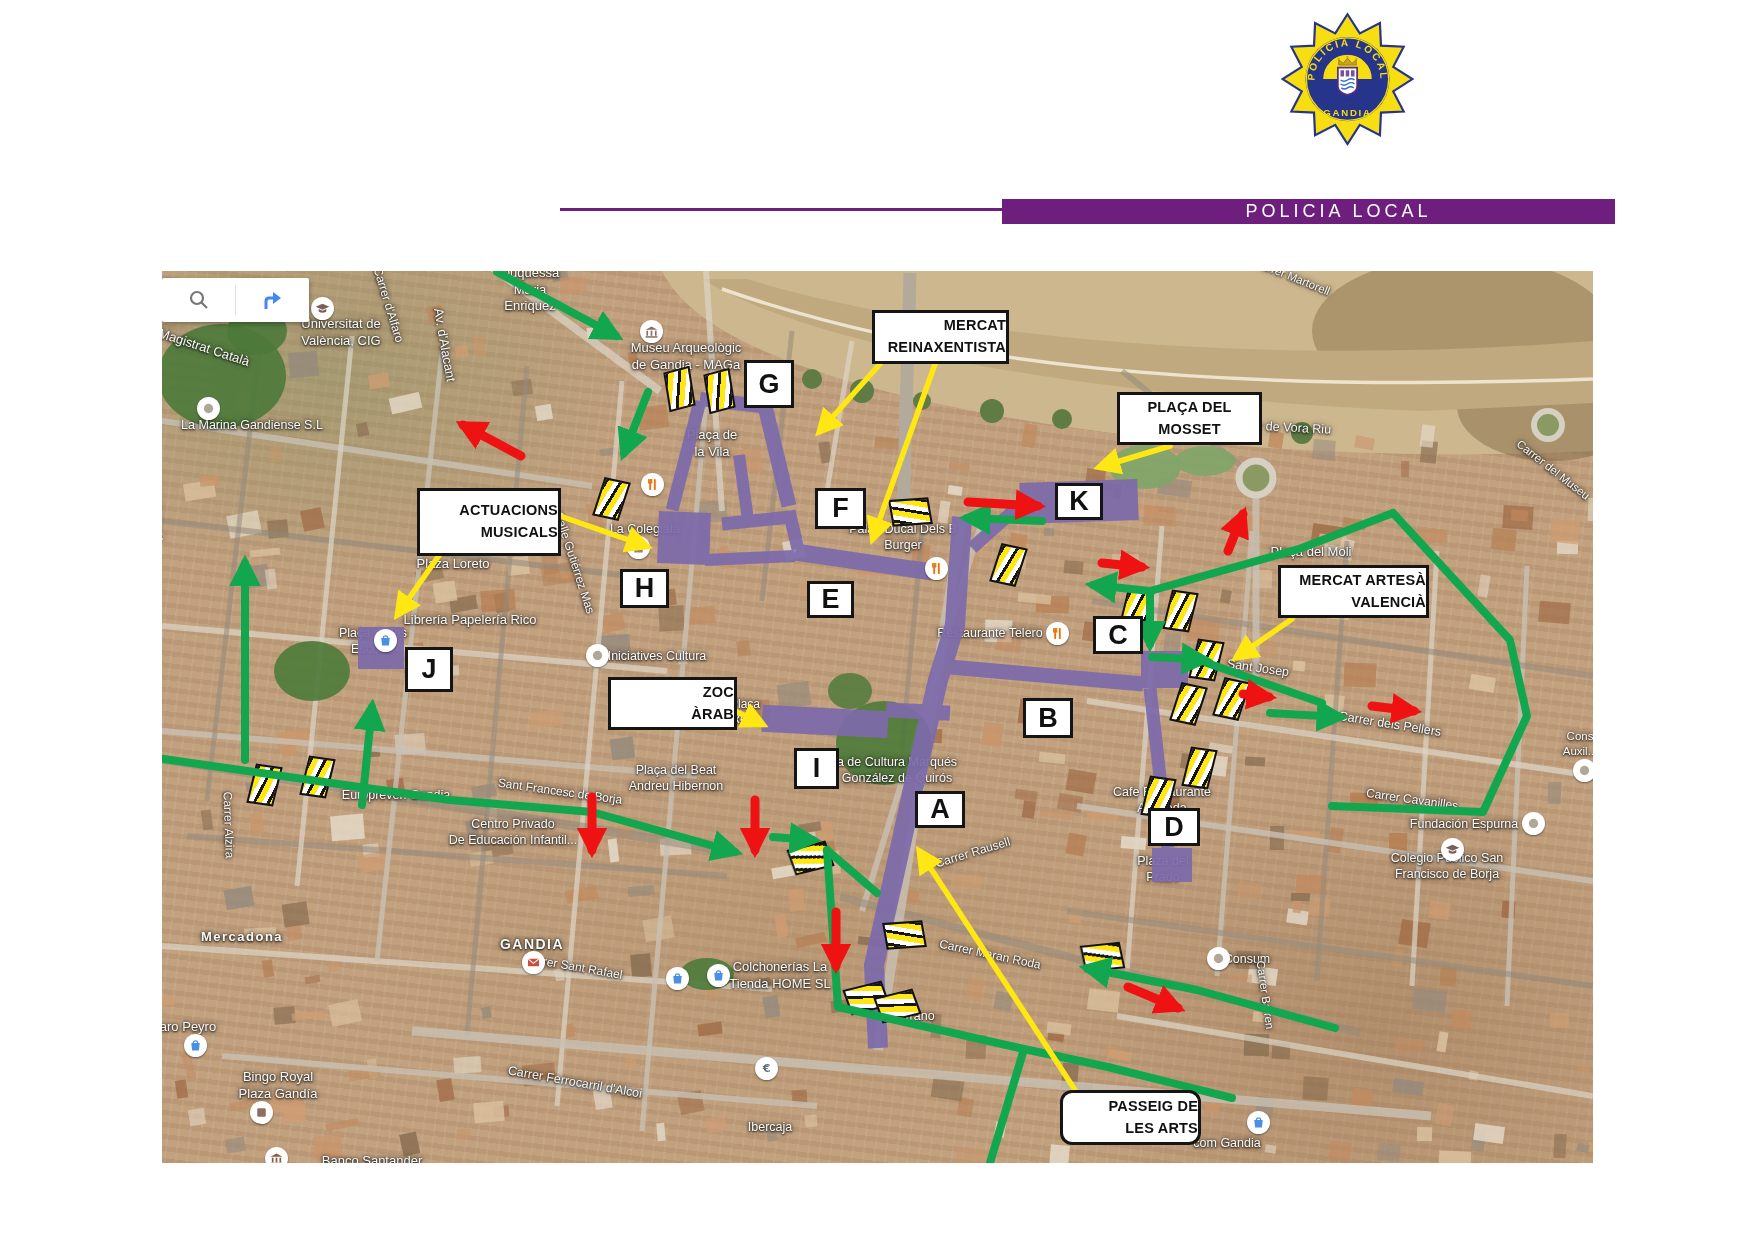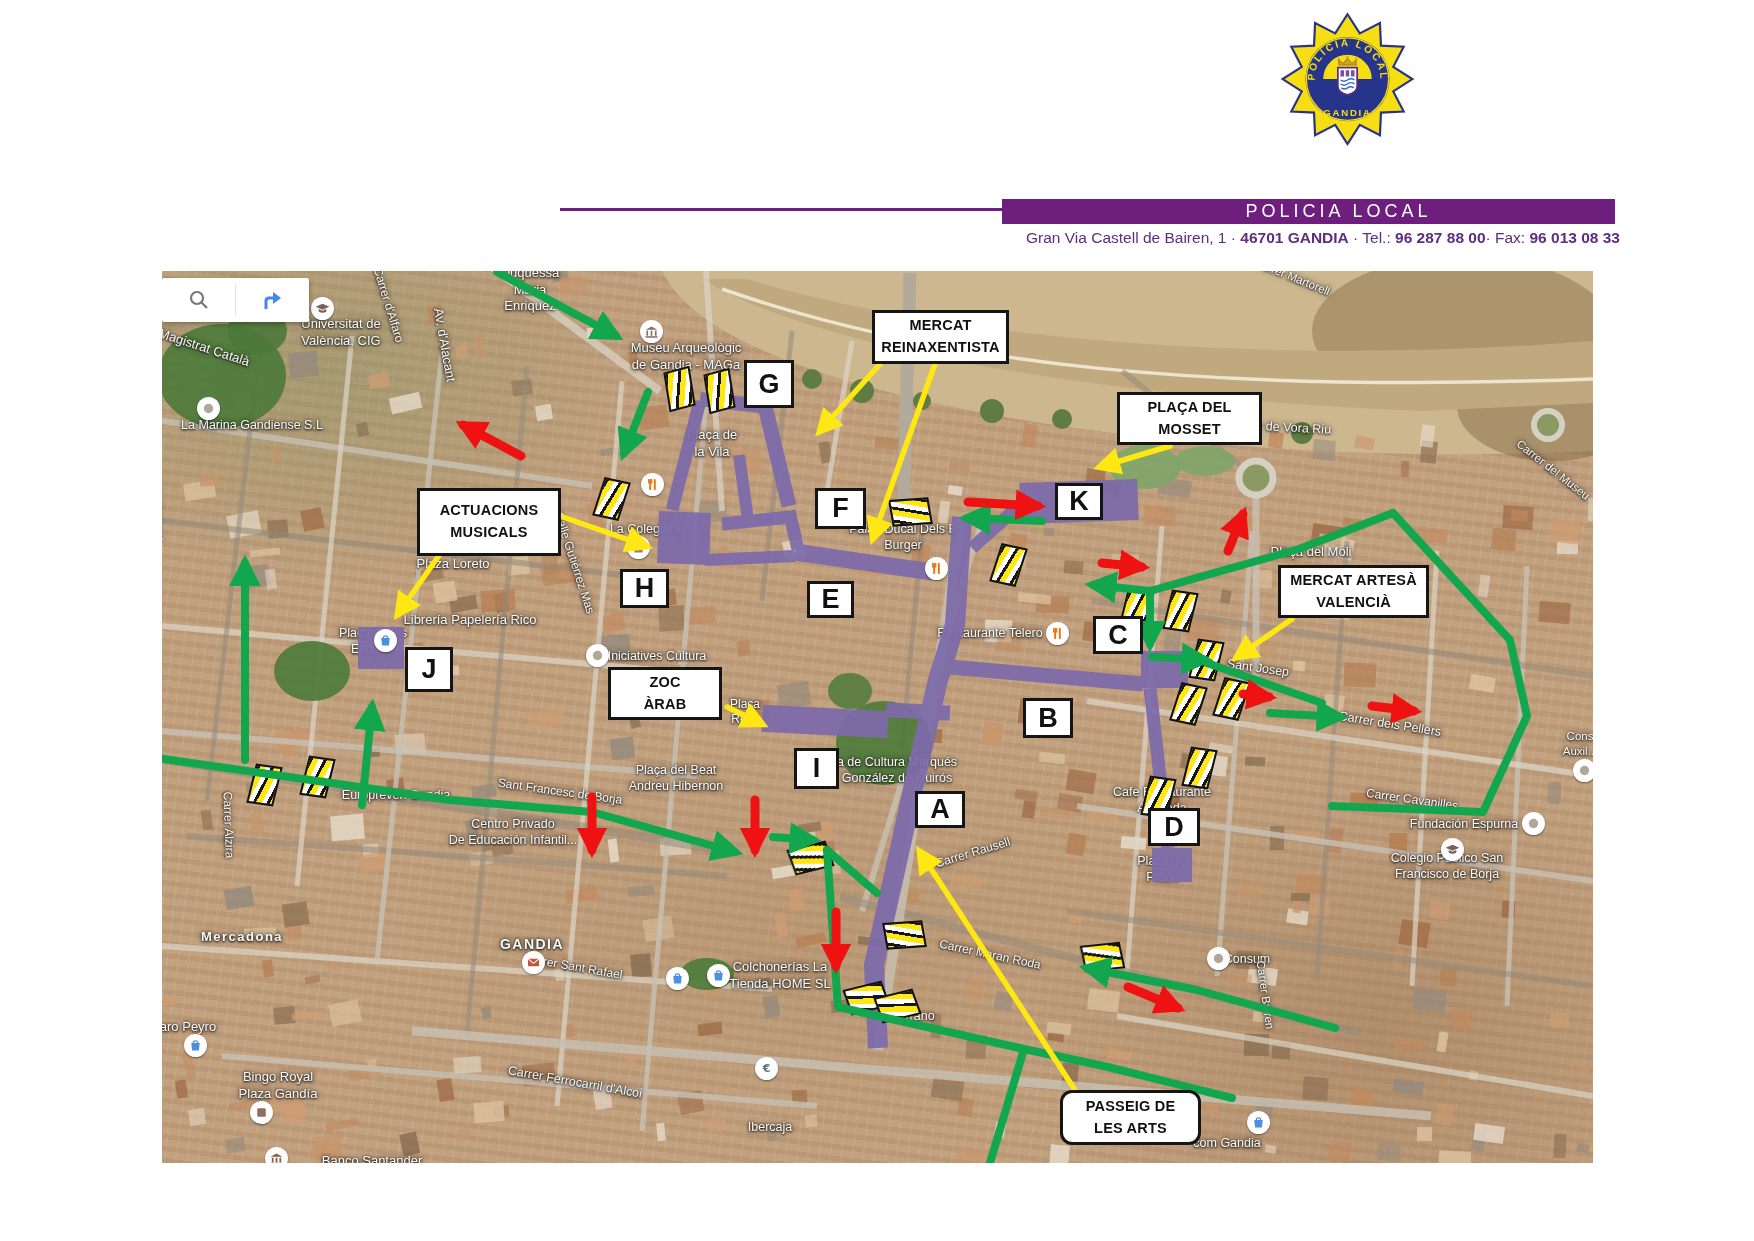--- a/index.html
+++ b/index.html
@@ -38,21 +38,21 @@
   .cw{position:absolute;width:27px;height:40px;border:2px solid #111;box-sizing:border-box;
     background:repeating-linear-gradient(104deg,#151515 0 3px,#ffe713 3px 8.5px,#ffffff 8.5px 13px);
     z-index:42;transform-origin:center;}
   .poi{position:absolute;width:23px;height:23px;border-radius:50%;background:#fff;z-index:36;
     box-shadow:0 1px 2px rgba(0,0,0,.45);display:flex;align-items:center;justify-content:center;}
   .poi svg{width:17px;height:17px;}
   .zletter{position:absolute;background:#fff;border:3px solid #151515;box-sizing:border-box;
     display:flex;align-items:center;justify-content:center;font-weight:bold;font-size:27px;
     color:#111;z-index:60;}
   .callout{position:absolute;background:#fff;border:3px solid #151515;box-sizing:border-box;
-    display:flex;flex-direction:column;align-items:center;justify-content:center;text-align:center;
+    display:flex;flex-direction:column;align-items:flex-end;justify-content:center;text-align:center;
     font-weight:bold;font-size:14.5px;line-height:1.5;color:#111;z-index:58;letter-spacing:.2px;}
 
   
   #searchbox{position:absolute;left:0px;top:7px;width:147px;height:44px;background:#fff;z-index:70;
     border-radius:2px;box-shadow:0 2px 5px rgba(0,0,0,.35);display:flex;align-items:center;}
   #searchbox .sb-icon{width:50%;display:flex;align-items:center;justify-content:center;}
   #searchbox .sb-icon svg{width:24px;height:24px;}
   .sb-div{width:1px;height:30px;background:#e0e0e0;}
 </style>
 </head>
@@ -84,21 +84,20 @@
       <path d="M-11,-13 L11,-13 L11,8 Q11,15 0,18 Q-11,15 -11,8 Z" fill="#ffffff" stroke="#5b2d83" stroke-width="2"></path>
       <path d="M-8,-10 h4v7h-4z M-2,-10 h4v7h-4z M4,-10 h4v7h-4z" fill="#7a4ea0"></path>
       <path d="M-8,1 q4,3 8,0 q4,-3 8,0" fill="none" stroke="#2a6fc4" stroke-width="1.6"></path>
       <path d="M-8,5.5 q4,3 8,0 q4,-3 8,0" fill="none" stroke="#2a6fc4" stroke-width="1.6"></path>
       <path d="M-7,10 q3.5,2.6 7,0 q3.5,-2.6 7,0" fill="none" stroke="#2a6fc4" stroke-width="1.6"></path>
     </g>
   </svg>
 
   <div id="hdr-line"></div>
   <div id="hdr-bar">POLICIA LOCAL</div>
-  <div id="hdr-addr"><span>Gran Via Castell de Bairen, 1 · </span><b>46701 GANDIA</b><span> · Tel.: </span><b>96 287 88 00</b><span>· Fax: </span><b>96 013 08 33</b></div>
 
   <div id="map">
     <div id="decor-layer" class="layer"><svg width="1431" height="892" viewBox="0 0 1431 892">
           <path d="M500,0 L1431,0 L1431,180 C1150,195 820,160 640,95 C570,70 520,40 500,0 Z" fill="#cdb78f"></path>
           <ellipse cx="1300" cy="60" rx="150" ry="75" fill="rgba(140,115,75,.5)"></ellipse>
           <ellipse cx="1390" cy="135" rx="95" ry="55" fill="rgba(125,100,65,.45)"></ellipse>
           <path d="M540,8 C640,70 900,125 1260,140 L1431,132 L1431,70 C1080,98 760,62 585,8 Z" fill="#c0a97e"></path>
           <path d="M560,18 C780,95 1050,122 1431,108" fill="none" stroke="#ece4cf" stroke-width="3.5"></path>
           <circle cx="650" cy="108" r="10" fill="#5f7c44"></circle>
           <circle cx="700" cy="120" r="12" fill="#5f7c44"></circle>
@@ -756,21 +755,21 @@
           <div>PLAÇA DEL MOSSET</div>
         </div>
         <div class="callout" style="left: 255px; top: 217px; width: 144px; height: 68px;">
           <div>ACTUACIONS</div>
           <div>MUSICALS</div>
         </div>
         <div class="callout" style="left: 1116px; top: 294px; width: 151px; height: 53px;">
           <div>MERCAT ARTESÀ</div>
           <div>VALENCIÀ</div>
         </div>
-        <div class="callout" style="left: 446px; top: 396px; width: 114px; height: 53px;">
+        <div class="callout" style="left: 446px; top: 406px; width: 129px; height: 53px;">
           <div>ZOC</div>
           <div>ÀRAB</div>
         </div>
         <div class="callout" style="left: 898px; top: 819px; width: 141px; height: 55px; border-radius: 12px;">
           <div>PASSEIG DE</div>
           <div>LES ARTS</div>
         </div>
         <div class="zletter" style="left: 753px; top: 520px; width: 50px; height: 37px;">A</div>
         <div class="zletter" style="left: 861px; top: 427px; width: 50px; height: 40px;">B</div>
         <div class="zletter" style="left: 931px; top: 345px; width: 50px; height: 38px;">C</div>

